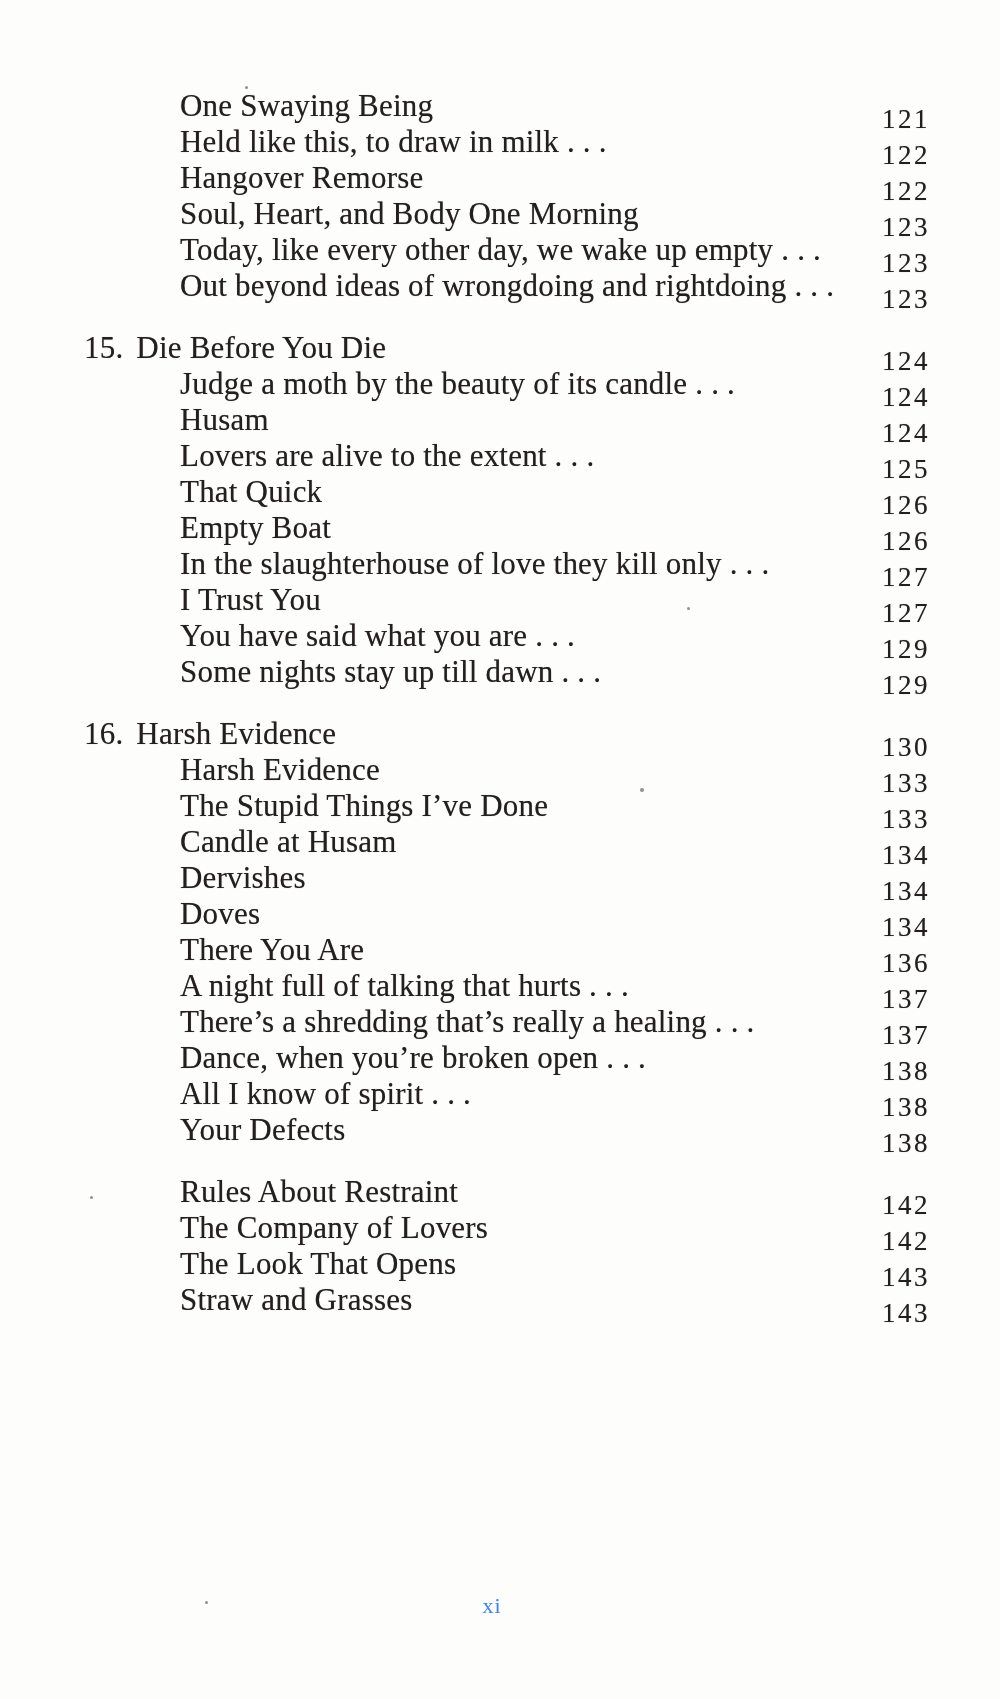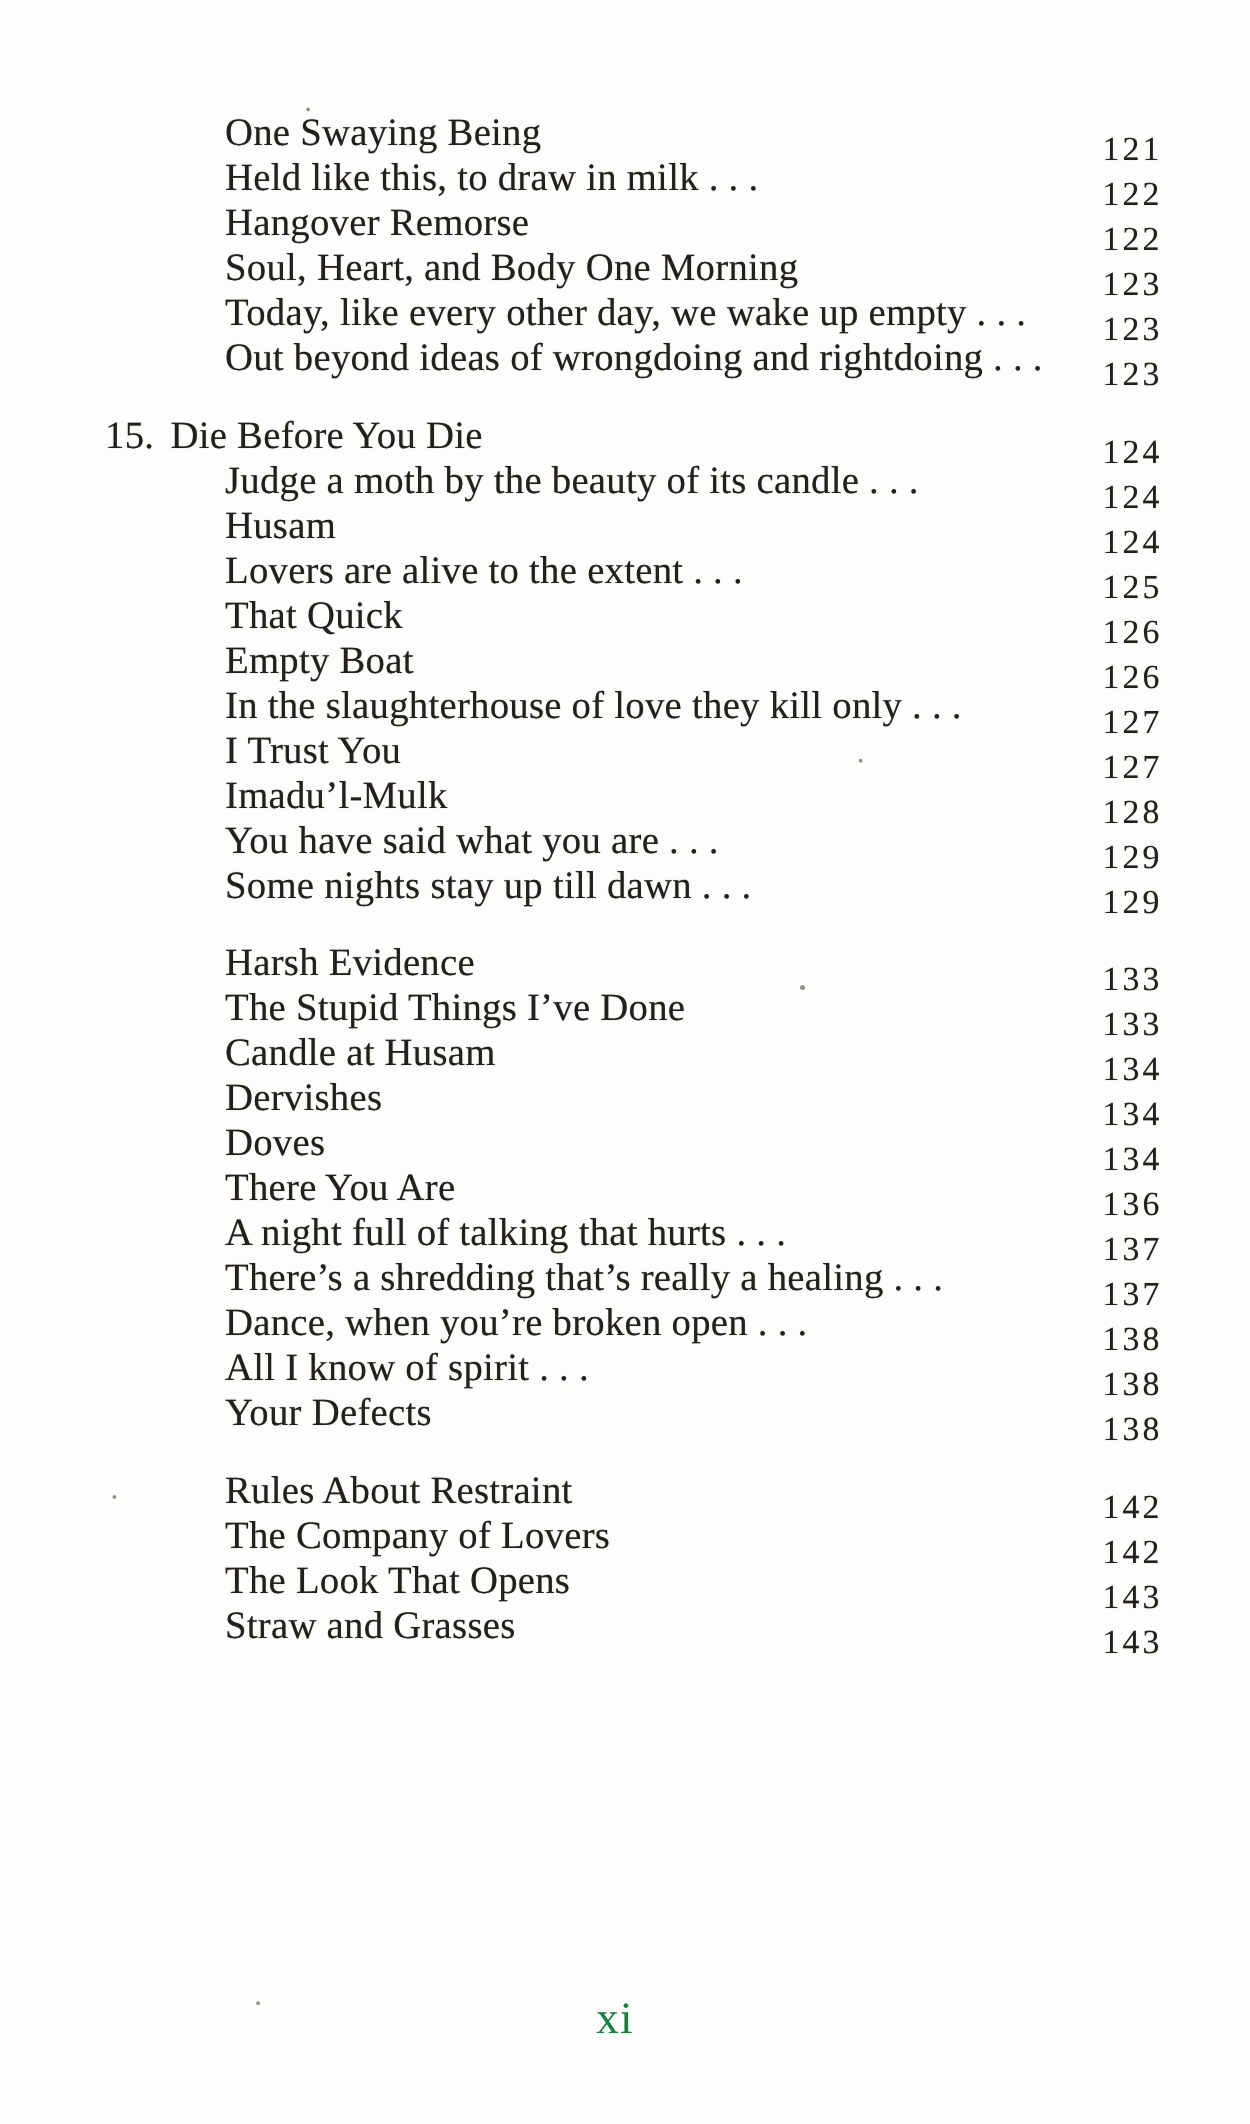--- a/index.html
+++ b/index.html
@@ -62,23 +62,23 @@
     transform: translateY(13px);
     white-space: nowrap;
     text-shadow: 0 0 0.7px rgba(34,31,29,0.5);
   }
   .folio {
     position: absolute;
     top: 1593px;
     left: 0;
     width: 984px;
     text-align: center;
-    font-size: 36px;
+    font-size: 22px;
     letter-spacing: 1px;
-    color: #15803d;
+    color: #3b82f6;
   }
   .speck {
     position: absolute;
     width: 4px;
     height: 4px;
     border-radius: 50%;
     background: rgba(60, 55, 50, 0.55);
   }
   .sp1 { left: 245px; top: 86px; width: 3px; height: 3px; }
   .sp2 { left: 640px; top: 788px; }
@@ -145,33 +145,33 @@
   </div>
         <div class="row entry">
     <span class="title">In the slaughterhouse of love they kill only . . .</span>
     <span class="pagenum">127</span>
   </div>
         <div class="row entry">
     <span class="title">I Trust You</span>
     <span class="pagenum">127</span>
   </div>
         <div class="row entry">
-    <span class="title">Imadu’l-Mulk</span>
-    <span class="pagenum">128</span>
-  </div>
-        <div class="row entry">
     <span class="title">You have said what you are . . .</span>
     <span class="pagenum">129</span>
   </div>
         <div class="row entry">
     <span class="title">Some nights stay up till dawn . . .</span>
     <span class="pagenum">129</span>
   </div>
       </section>
       <section class="toc-section">
+        <div class="row chapter">
+    <span class="title"><span class="chnum">16.</span><span class="chtitle">Harsh Evidence</span></span>
+    <span class="pagenum">130</span>
+  </div>
         <div class="row entry">
     <span class="title">Harsh Evidence</span>
     <span class="pagenum">133</span>
   </div>
         <div class="row entry">
     <span class="title">The Stupid Things I’ve Done</span>
     <span class="pagenum">133</span>
   </div>
         <div class="row entry">
     <span class="title">Candle at Husam</span>

